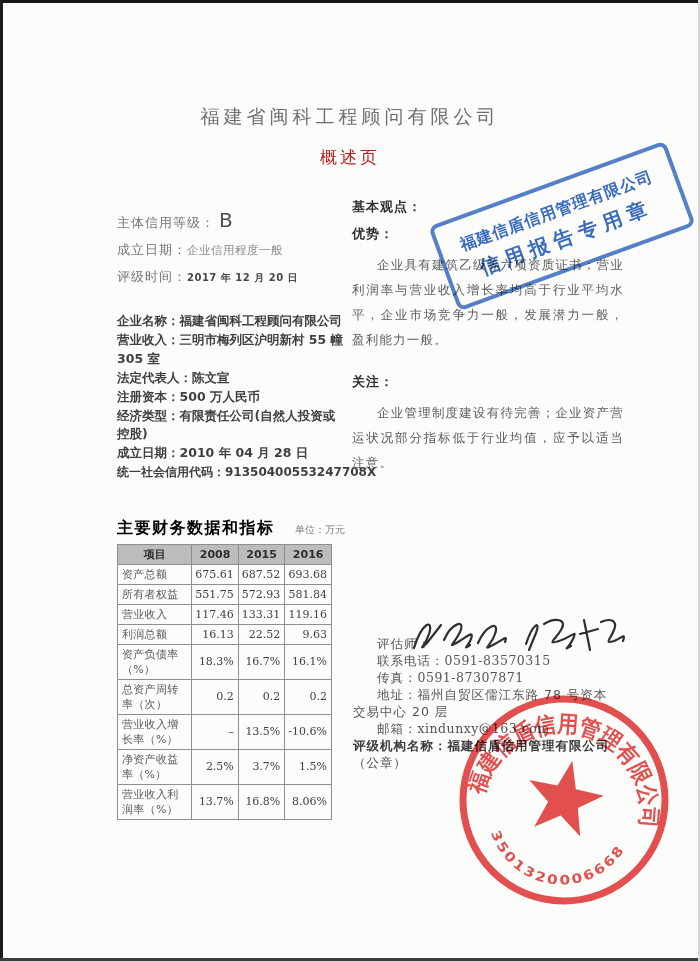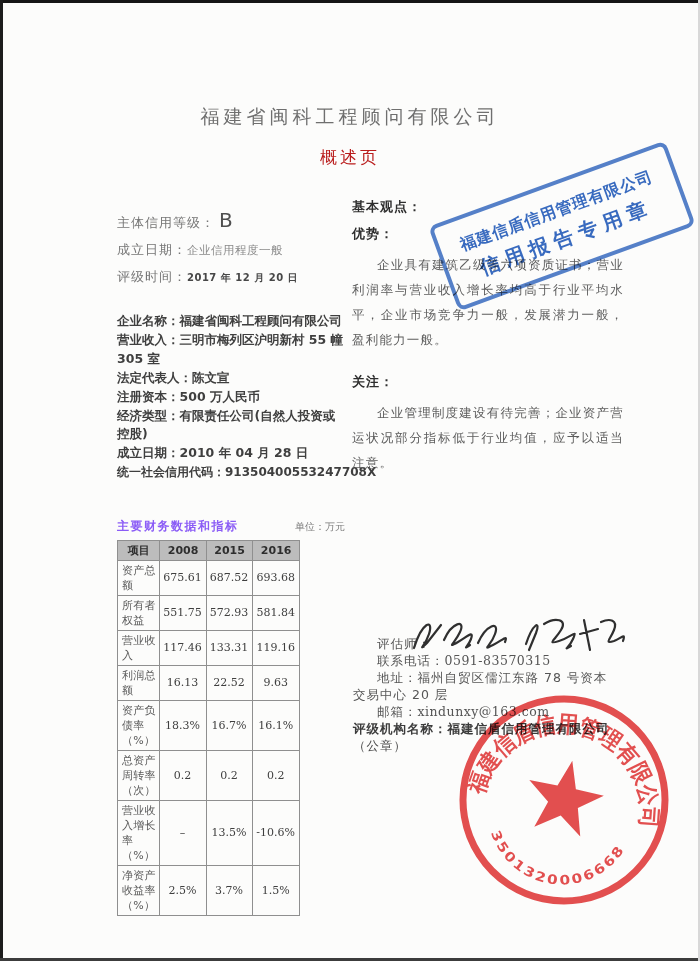--- a/index.html
+++ b/index.html
@@ -30,27 +30,27 @@
   .rating .grade{font-size:20px;color:#4f4f4f;font-weight:500;padding-left:4px;letter-spacing:0;}
   .rating .meaning{font-size:11.5px;color:#8a8a8a;letter-spacing:.5px;}
   .rating .date{font-size:10px;color:#474747;font-weight:600;letter-spacing:.5px;}
 
   .company{margin-top:26px;font-weight:700;color:#3f3f3f;font-size:12.5px;line-height:18.5px;}
   .company p{margin:0 0 .5px 0;}
   .company .code{font-size:12px;letter-spacing:0;white-space:nowrap;}
 
   .fin{margin-top:36px;}
   .fin-head{display:flex;justify-content:space-between;align-items:baseline;margin-bottom:5px;}
-  .fin-title{font-size:12px;color:#8b5cf6;font-weight:600;letter-spacing:1.5px;}
+  .fin-title{font-size:16px;color:#000000;font-weight:600;letter-spacing:1.5px;}
   .fin-unit{font-size:10px;color:#7a7a7a;}
-  table.fin-table{border-collapse:collapse;width:183px;}
+  table.fin-table{border-collapse:collapse;width:215px;}
   .fin-table th,.fin-table td{border:1px solid #8f8f8f;font-size:11px;padding:2px 3px;height:15px;}
   .fin-table th{background:#bcbcbc;color:#2e2e2e;font-weight:700;text-align:center;}
   .fin-table td.c0{color:#5a5a5a;text-align:left;padding-left:4px;letter-spacing:.3px;width:96px;}
-  .fin-table td.num{color:#3f3f3f;text-align:center;padding-right:4px;width:37px;font-family:"DejaVu Serif","Liberation Serif",serif;}
+  .fin-table td.num{color:#3f3f3f;text-align:right;padding-right:4px;width:37px;font-family:"DejaVu Serif","Liberation Serif",serif;}
 
   
   .col-right{position:absolute;left:352px;top:198px;width:272px;}
   .col-right h3{margin:0 0 9px 0;font-size:13px;color:#2e2e2e;letter-spacing:1px;font-weight:700;}
   .col-right p{
     margin:0 0 21px 0;font-size:12.5px;color:#5c5c5c;line-height:25px;
     text-align:justify;text-align-last:left;text-indent:2em;letter-spacing:1.2px;
     font-family:"DejaVu Serif","Liberation Serif",serif;
   }
 
@@ -176,38 +176,45 @@
               <td class="num">–</td>
               <td class="num">13.5%</td>
               <td class="num">-10.6%</td>
             </tr>
           <tr>
               <td class="c0">净资产收益率（%）</td>
               <td class="num">2.5%</td>
               <td class="num">3.7%</td>
               <td class="num">1.5%</td>
             </tr>
+          <tr>
+              <td class="c0">营业收入利润率（%）</td>
+              <td class="num">13.7%</td>
+              <td class="num">16.8%</td>
+              <td class="num">8.06%</td>
+            </tr>
         </tbody>
       </table>
     </div>
   </div>
 
   <div class="col-right">
     <h3>基本观点：</h3>
 
     <h3>优势：</h3>
     <p>企业具有建筑乙级等六项资质证书；营业利润率与营业收入增长率均高于行业平均水平，企业市场竞争力一般，发展潜力一般，盈利能力一般。</p>
 
     <h3>关注：</h3>
     <p>企业管理制度建设有待完善；企业资产营运状况部分指标低于行业均值，应予以适当注意。</p>
   </div>
 
   <div class="footer">
     <p class="line ind f-evaluator"><span>评估师：</span></p>
     <p class="line ind f-phone"><span>联系电话：</span><span class="val">0591-83570315</span></p>
+    <p class="line ind f-fax"><span>传真：</span><span class="val">0591-87307871</span></p>
     <p class="line ind f-addr1"><span>地址：</span><span>福州自贸区儒江东路 78 号资本</span></p>
     <p class="line f-addr2">交易中心 20 层</p>
     <p class="line ind f-email"><span>邮箱：</span><span class="val">xindunxy@163.com</span></p>
     <p class="line f-agency"><span>评级机构名称：</span><span>福建信盾信用管理有限公司</span></p>
     <p class="line f-seal">（公章）</p>
   </div>
 
   <svg class="signature" width="230" height="52" viewBox="0 0 230 52">
     <g fill="none" stroke="#2f2f2f" stroke-width="2.2" stroke-linecap="round">
       <path d="M6 38 C 14 12, 26 8, 21 24 C 17 36, 9 42, 19 33 L 33 15"></path>

